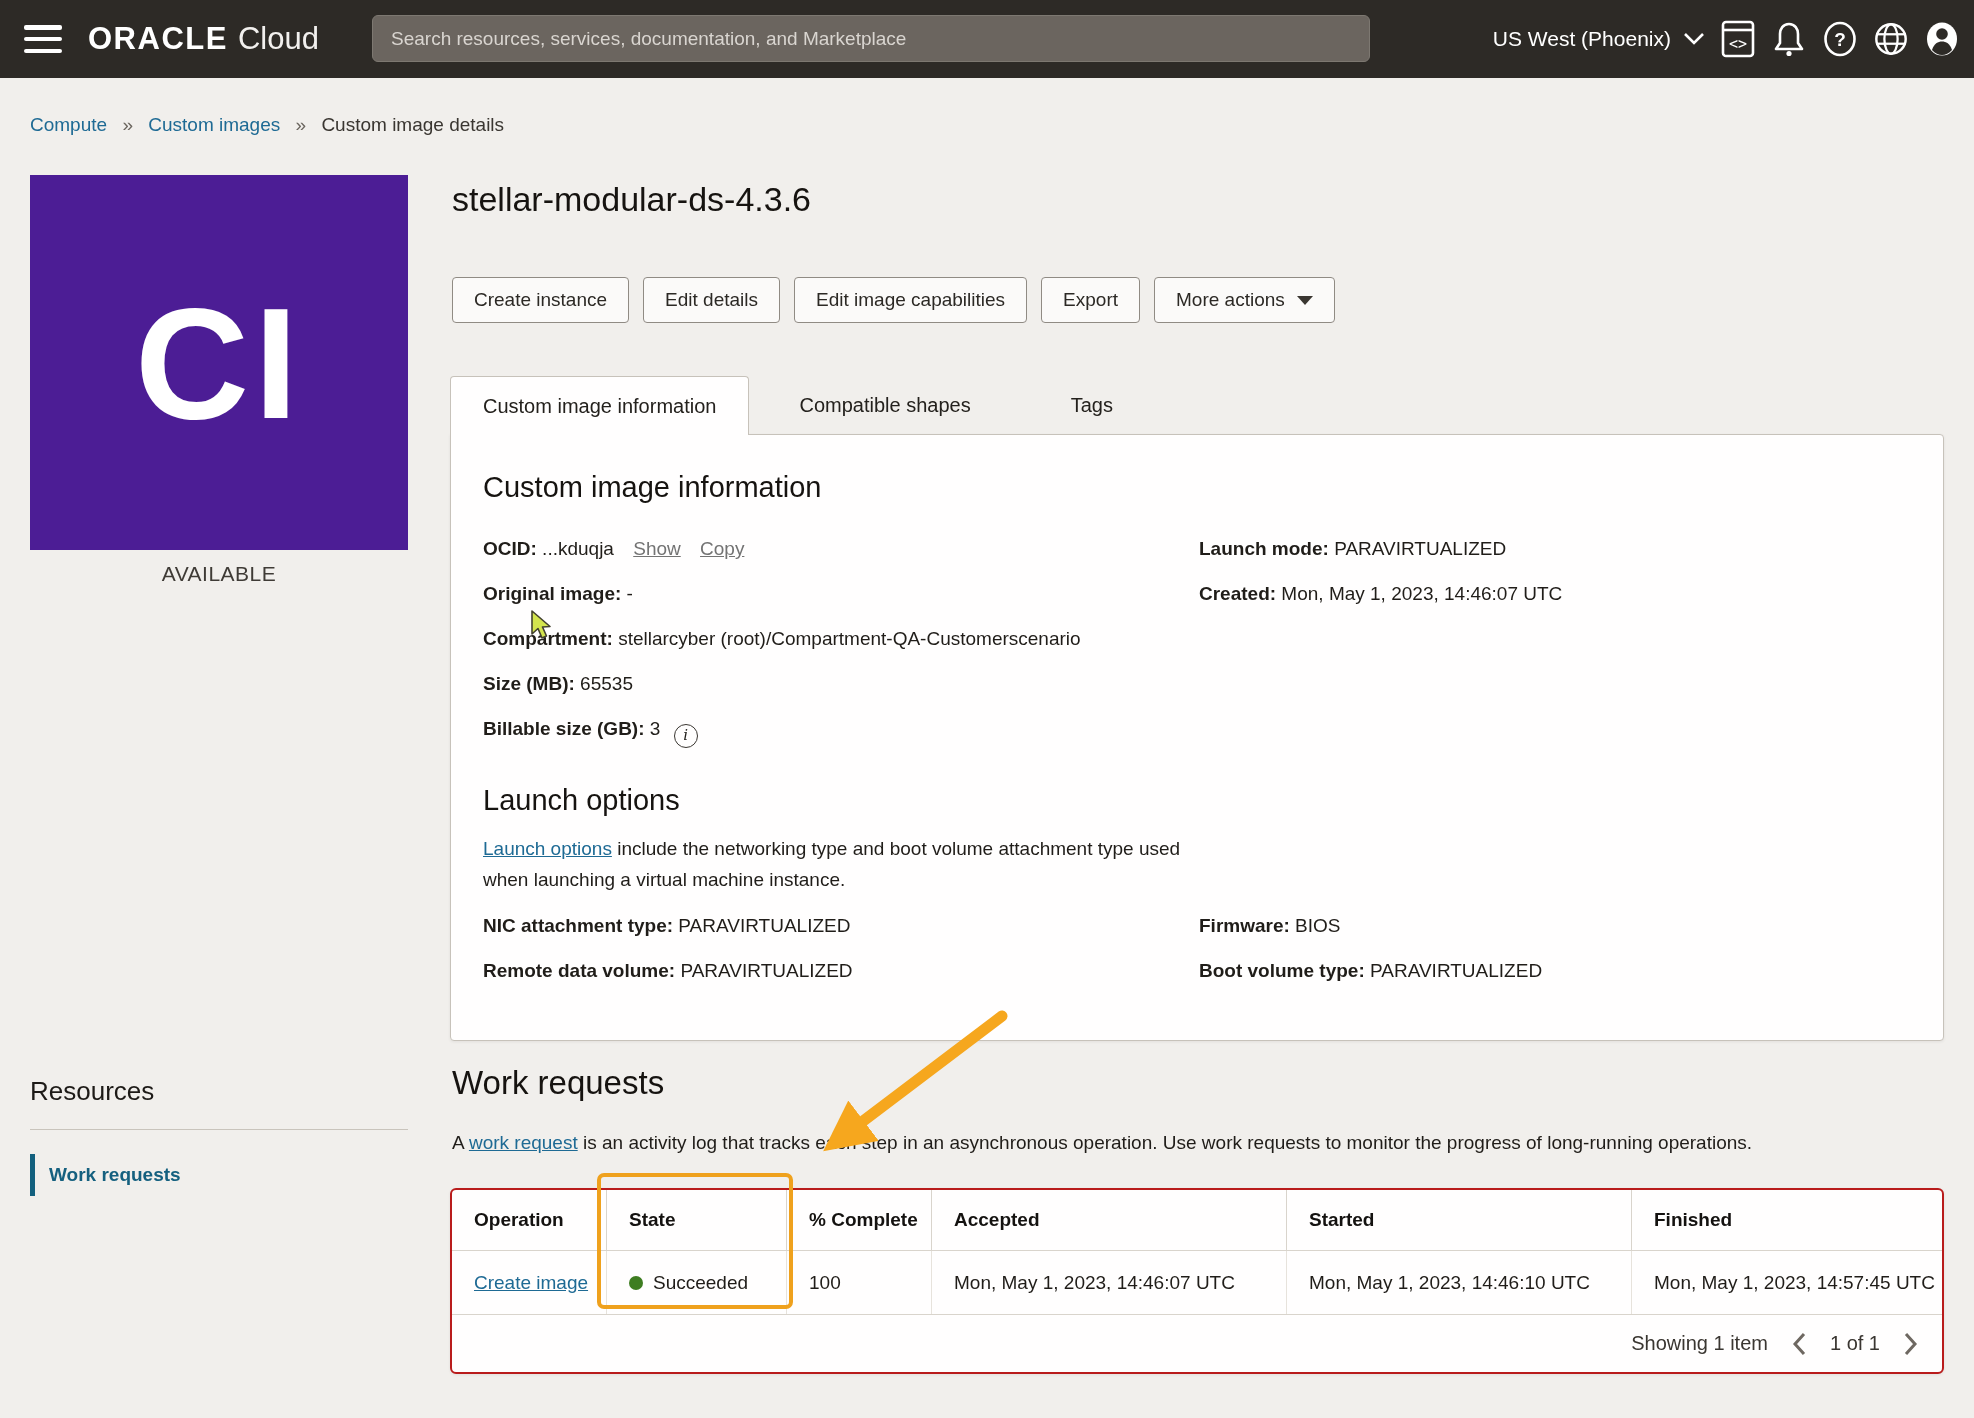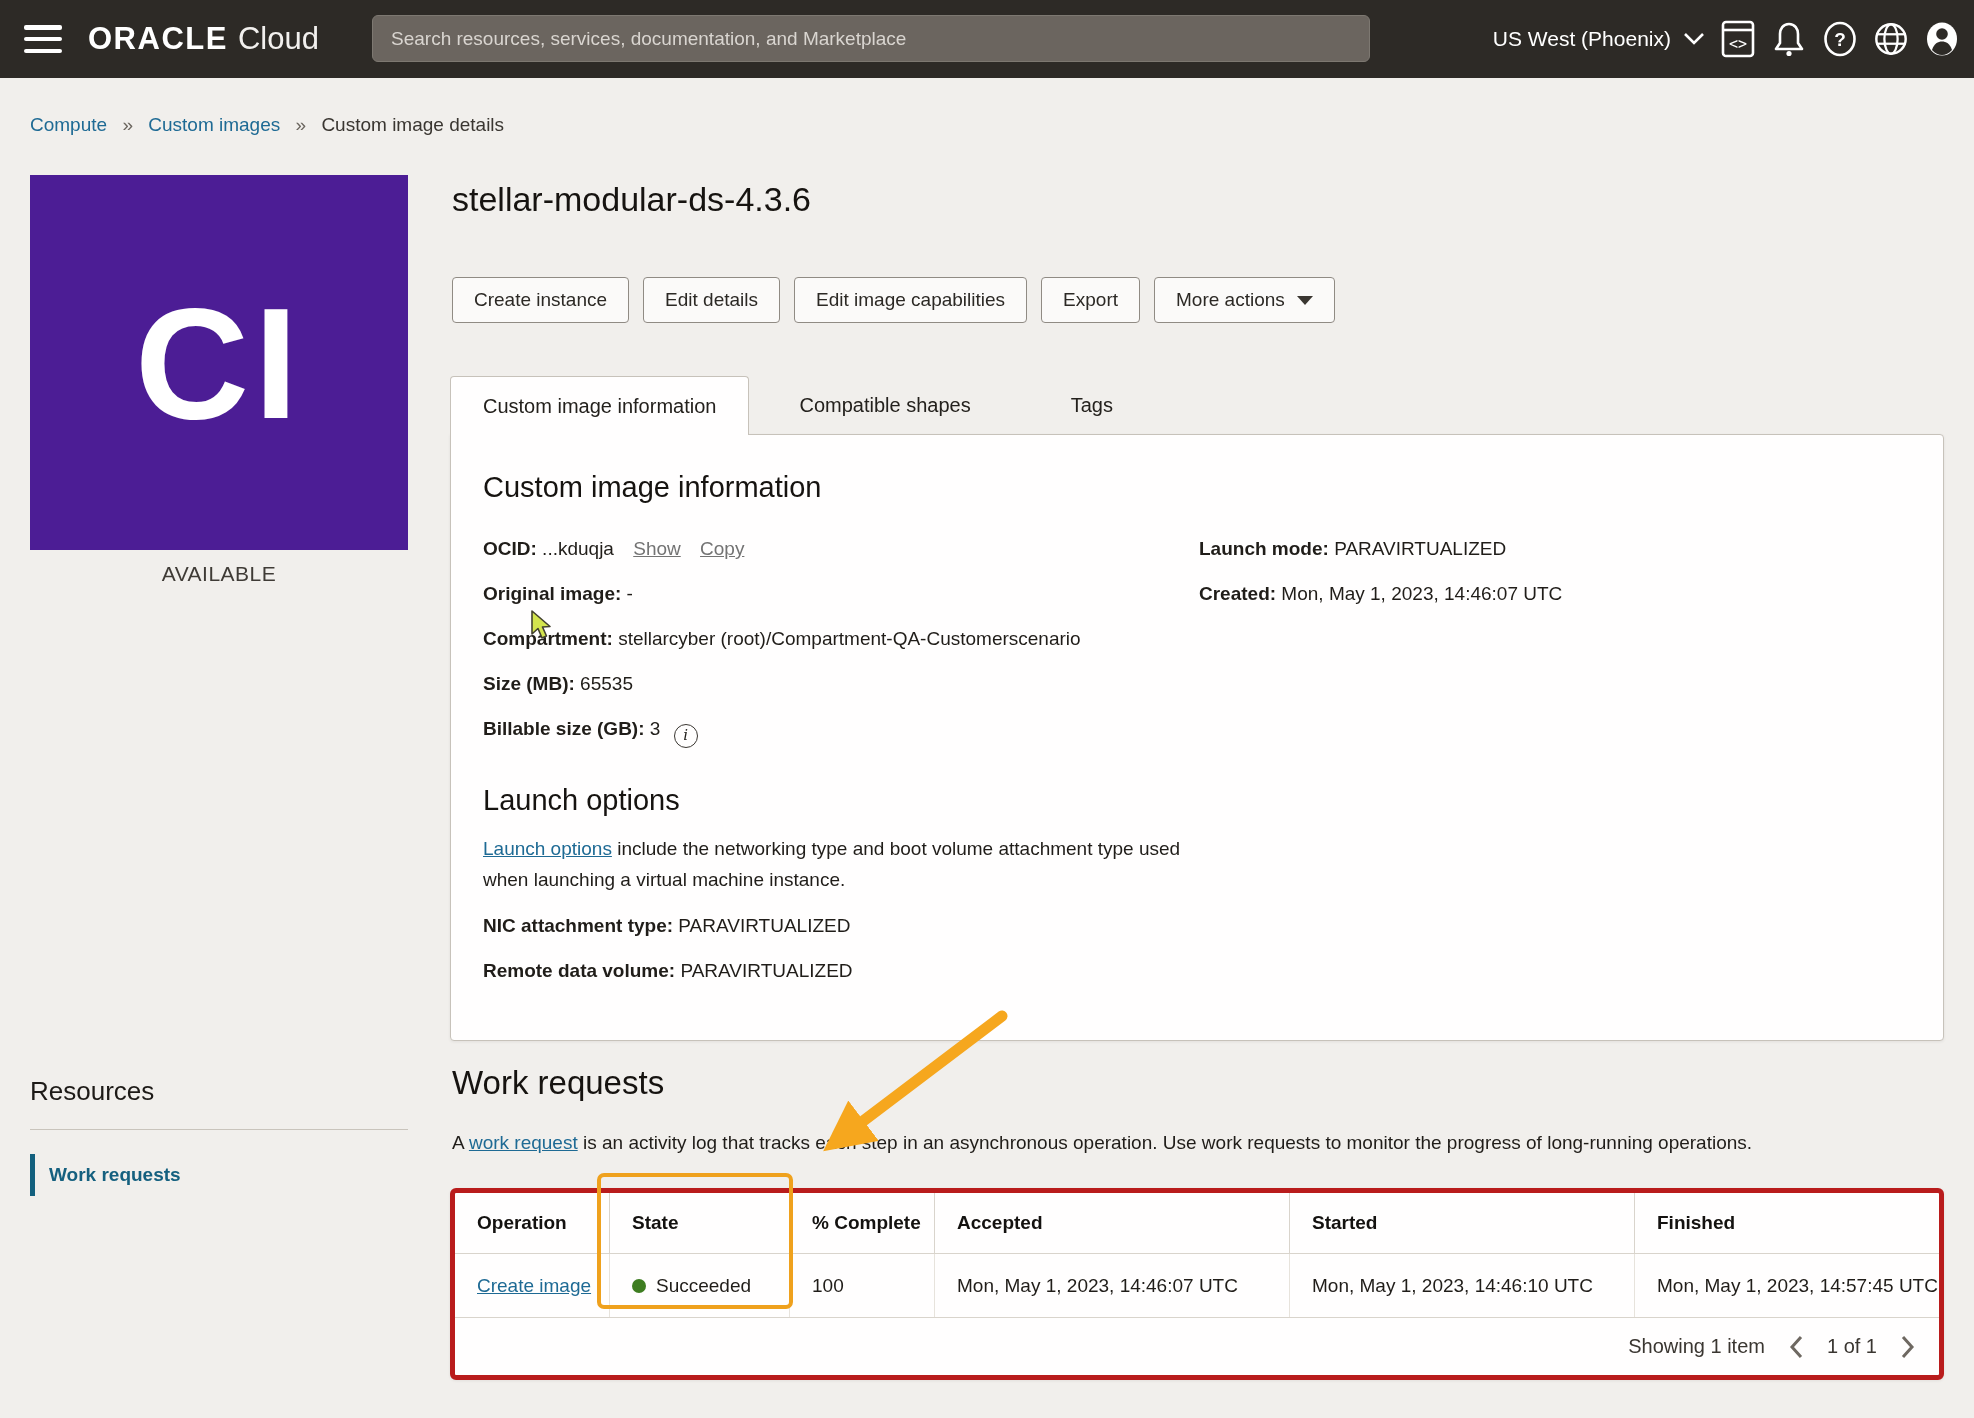--- a/index.html
+++ b/index.html
@@ -68,21 +68,21 @@
   .info-circle { display:inline-flex; width:24px; height:24px; border:1.5px solid #3a3631; border-radius:50%;
     align-items:center; justify-content:center; font-size:15px; font-style:italic;
     font-family:"DejaVu Serif",serif; margin-left:8px; vertical-align:-5px; }
   .card h2.launch { margin:16px 0 16px 0; }
   .launch-desc { font-size:19px; line-height:31px; width:720px; margin-bottom:18px; color:#201d19; }
   a.teal { color:#1e6a94; text-decoration:underline; cursor:pointer; }
   
   .wr-heading { position:absolute; left:2px; top:1064px; font-size:33px; font-weight:400; color:#161310; }
   .wr-desc { position:absolute; left:2px; top:1132px; font-size:19px; color:#201d19; width:1494px; }
   .wr-table { position:absolute; left:0; top:1188px; width:1494px; background:#fffefe;
-    border:5px solid #b91c1c; border-radius:6px; box-shadow:0 1px 3px rgba(60,55,48,.08); }
+    border:2px solid #b91c1c; border-radius:6px; box-shadow:0 1px 3px rgba(60,55,48,.08); }
   .trow { display:grid; grid-template-columns:155px 180px 145px 355px 345px 1fr; }
   .trow.head { height:60px; font-weight:700; font-size:19px; color:#141210; }
   .trow.body { height:64px; font-size:19px; border-top:1px solid #d9d4cc; }
   .tcell { display:flex; align-items:center; padding-left:22px; white-space:nowrap; overflow:hidden; }
   .trow.head .tcell { border-right:1px solid #d9d4cc; }
   .trow.body .tcell { border-right:1px solid #e7e3dc; }
   .trow .tcell:last-child { border-right:none; }
   .dot { width:14px; height:14px; border-radius:50%; background:#3e7d21; margin-right:10px; flex:0 0 auto; }
   .pagination { height:58px; border-top:1px solid #d9d4cc; display:flex; align-items:center;
     justify-content:flex-end; gap:22px; padding-right:22px; font-size:20px; color:#3a3631; }
@@ -237,20 +237,30 @@
     </p>
 
     <div class="fields">
       <div>
         <div class="field">
           <b>NIC attachment type:</b>
           <span>PARAVIRTUALIZED</span>
         </div>
         <div class="field">
           <b>Remote data volume:</b>
+          <span>PARAVIRTUALIZED</span>
+        </div>
+      </div>
+      <div>
+        <div class="field">
+          <b>Firmware:</b>
+          <span>BIOS</span>
+        </div>
+        <div class="field">
+          <b>Boot volume type:</b>
           <span>PARAVIRTUALIZED</span>
         </div>
       </div>
     </div>
   </div>
 
   <h2 class="wr-heading">Work requests</h2>
   <p class="wr-desc">
     <span>A </span><a class="teal">work request</a><span> is an activity log that tracks each step in an asynchronous operation. Use work requests to monitor the progress of long-running operations.</span>
   </p>

